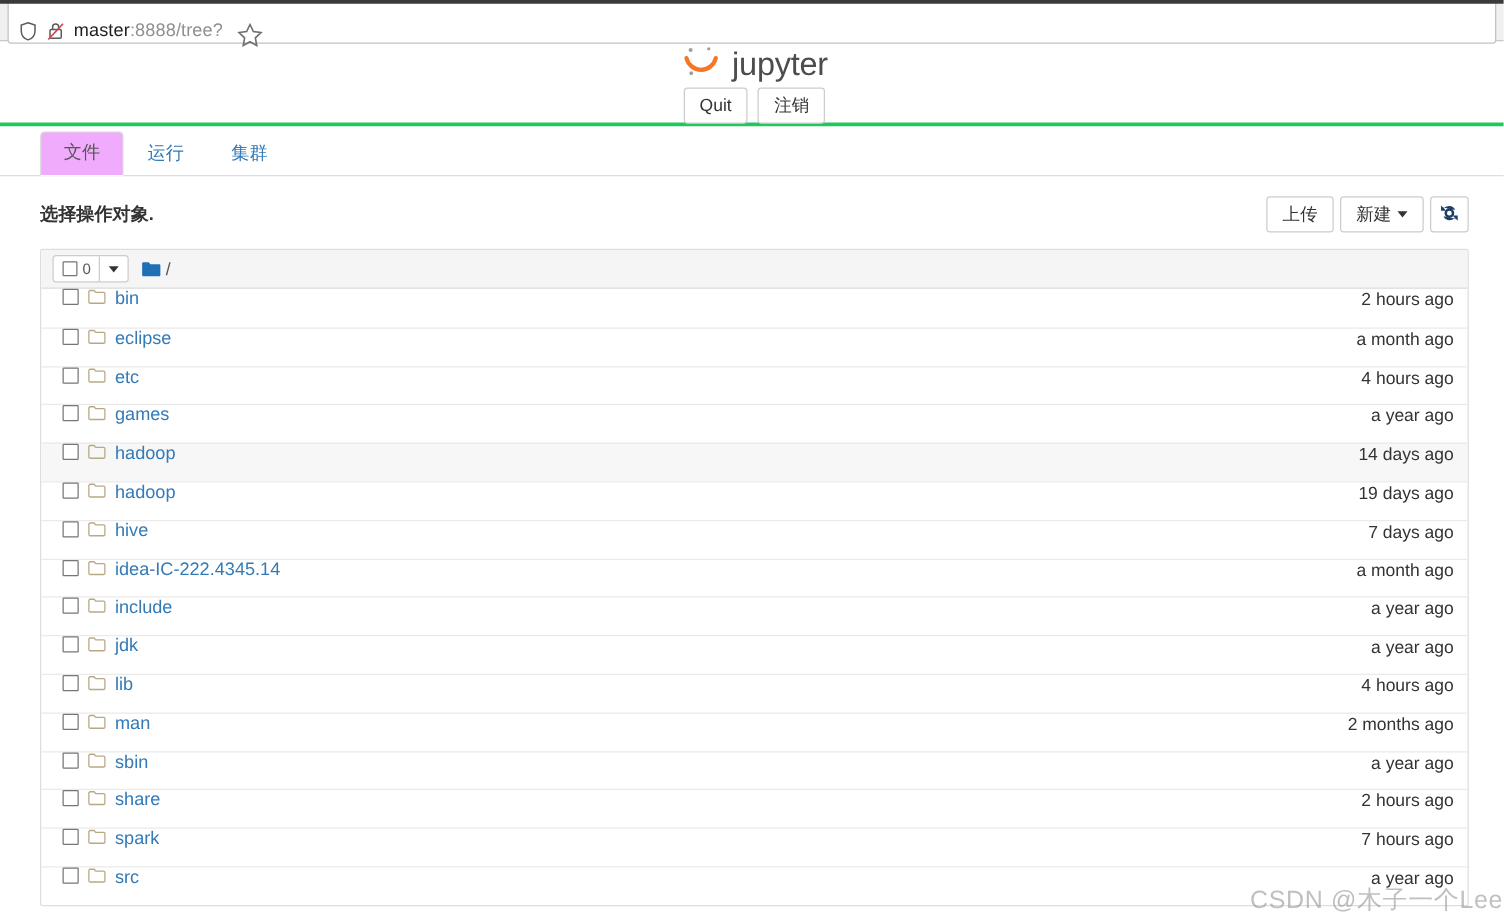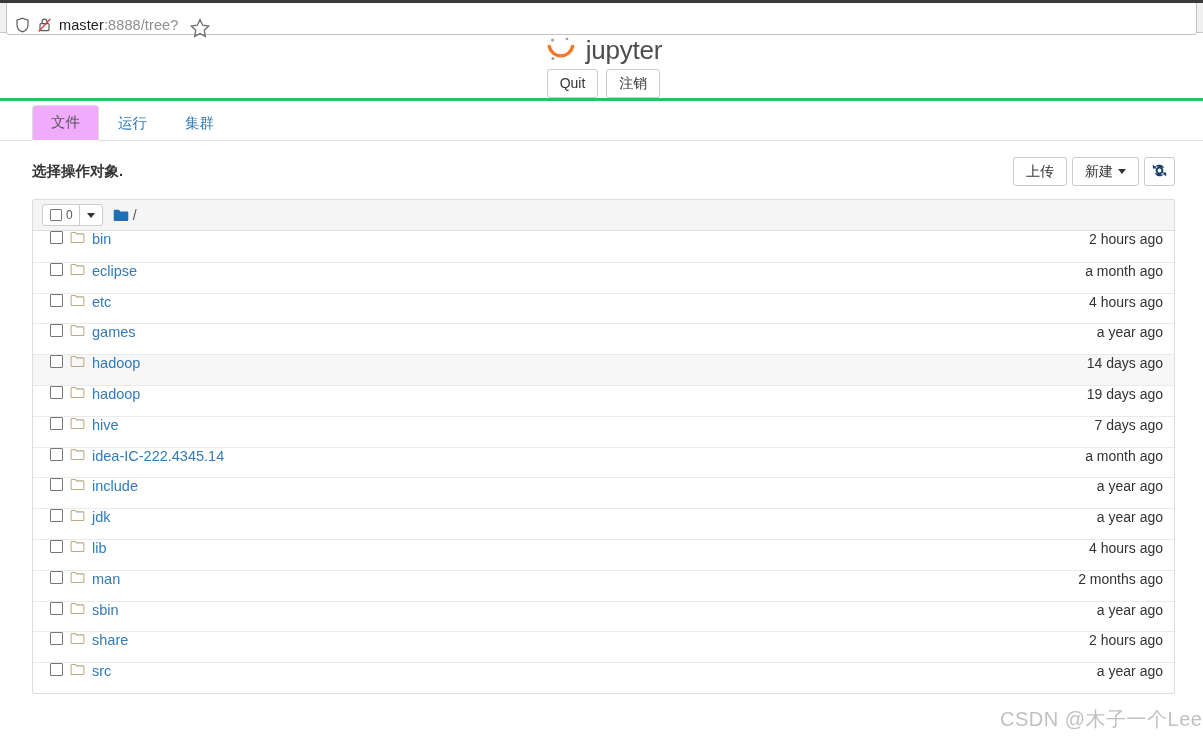--- a/index.html
+++ b/index.html
@@ -534,19 +534,31 @@
       </div>
       <div class="row">
         <div class="row-cb">
           <span class="cbox"></span>
         </div>
         <span class="folder-icon">
           <svg width="15" height="13" viewBox="0 0 16 14" style="display:block">
             <path d="M1.1 2.6 a1.1 1.1 0 0 1 1.1 -1.1 H5.6 l1.4 1.6 H13.8 a1.1 1.1 0 0 1 1.1 1.1 V11.4 a1.1 1.1 0 0 1 -1.1 1.1 H2.2 a1.1 1.1 0 0 1 -1.1 -1.1 Z" fill="none" stroke="#b8a884" stroke-width="1.1"></path>
           </svg>
         </span>
+        <a class="row-name">spark</a>
+        <span class="row-size">7 hours ago</span>
+      </div>
+      <div class="row">
+        <div class="row-cb">
+          <span class="cbox"></span>
+        </div>
+        <span class="folder-icon">
+          <svg width="15" height="13" viewBox="0 0 16 14" style="display:block">
+            <path d="M1.1 2.6 a1.1 1.1 0 0 1 1.1 -1.1 H5.6 l1.4 1.6 H13.8 a1.1 1.1 0 0 1 1.1 1.1 V11.4 a1.1 1.1 0 0 1 -1.1 1.1 H2.2 a1.1 1.1 0 0 1 -1.1 -1.1 Z" fill="none" stroke="#b8a884" stroke-width="1.1"></path>
+          </svg>
+        </span>
         <a class="row-name">src</a>
         <span class="row-size">a year ago</span>
       </div>
     </div>
 </div>
 
 <div class="watermark">CSDN @木子一个Lee</div>
 
 </body></html>

